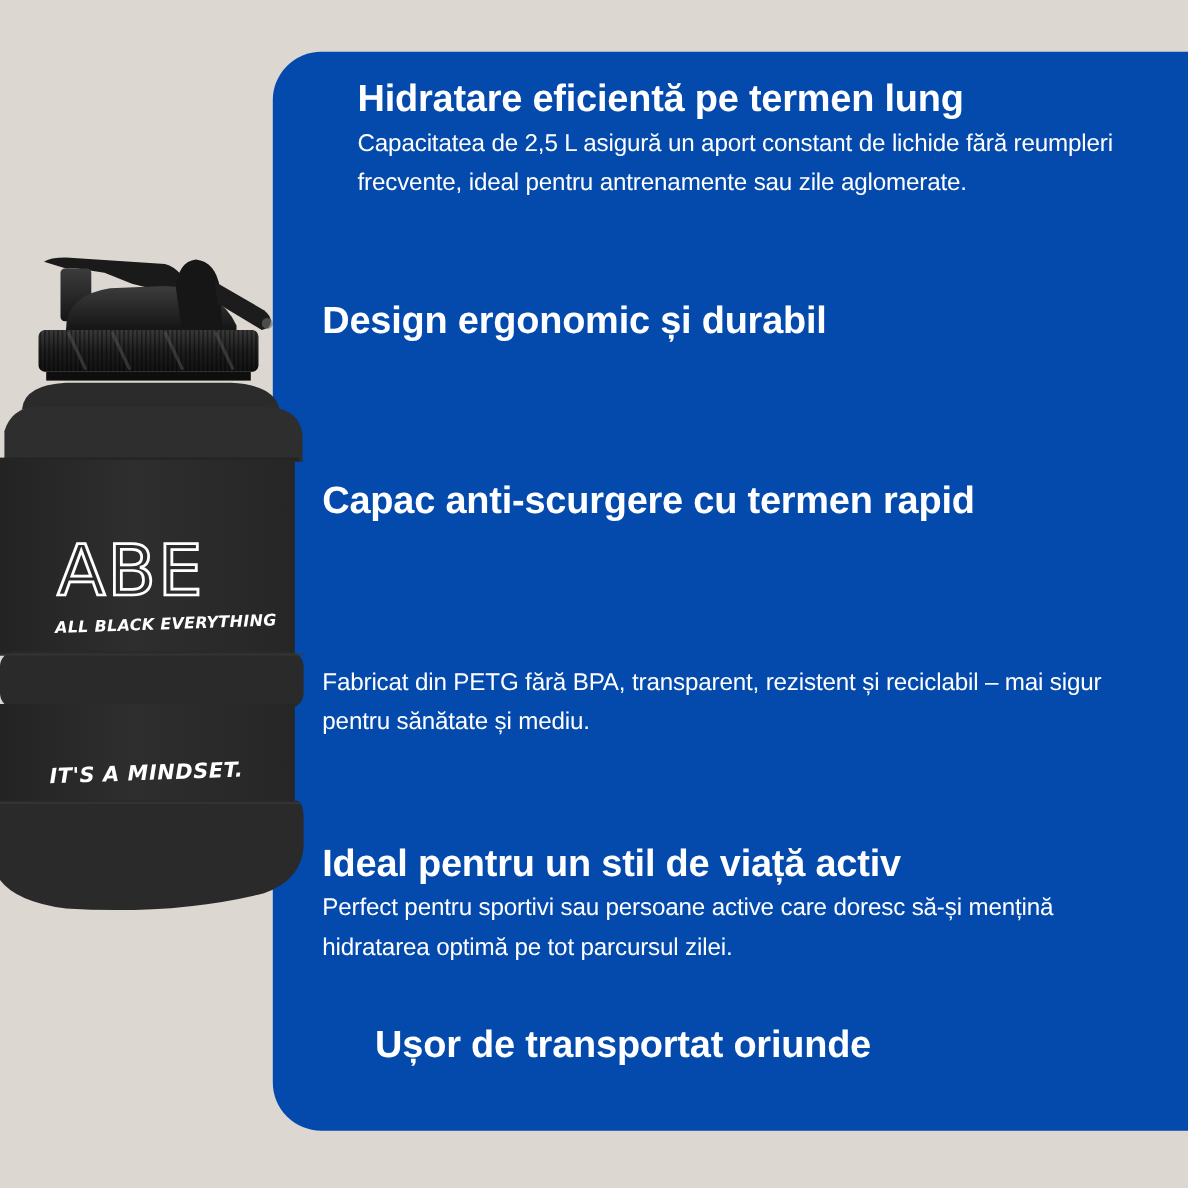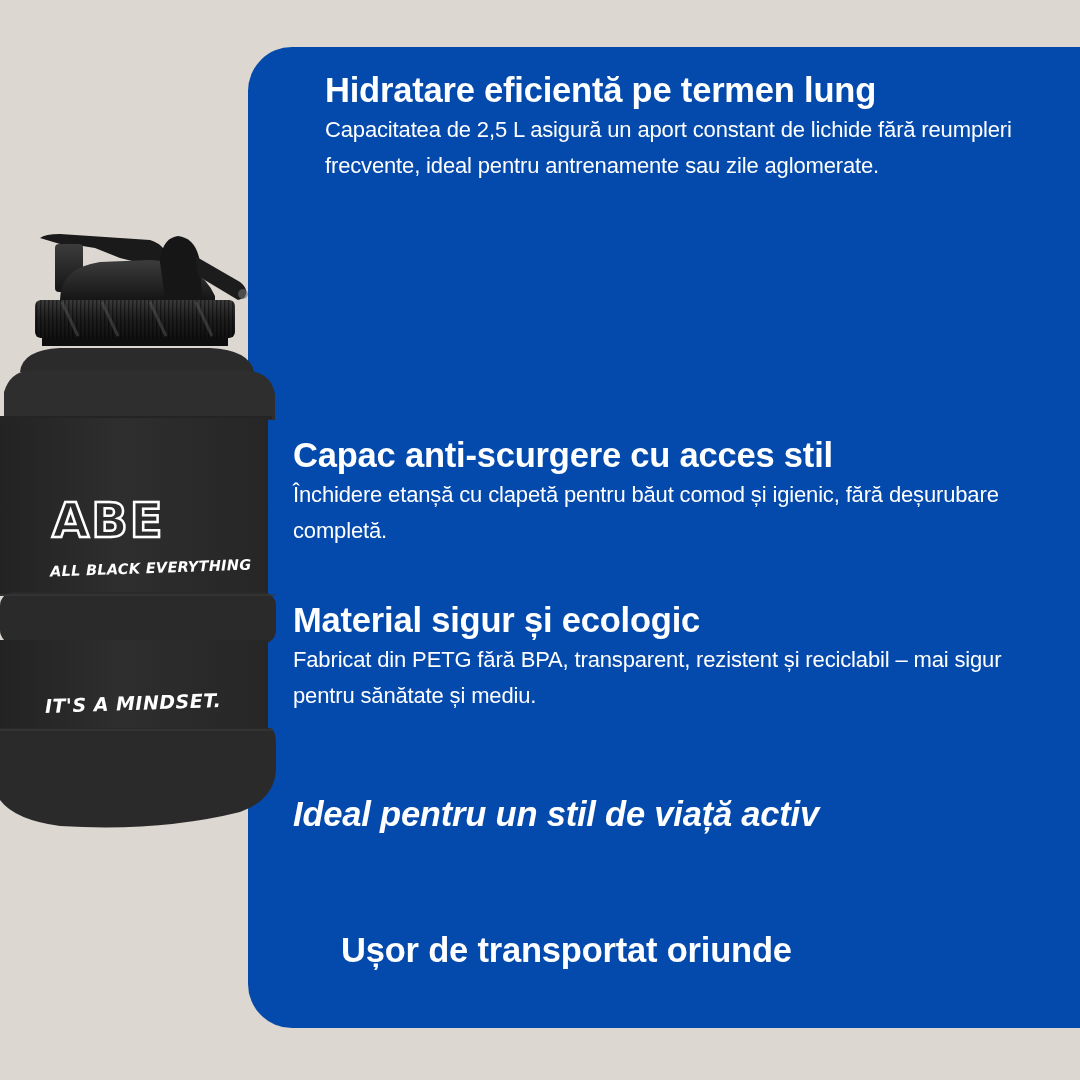--- a/index.html
+++ b/index.html
@@ -64,22 +64,22 @@
     }
     .bottle-text {
       position: absolute;
       color: #FFFFFF;
       white-space: nowrap;
     }
     .logo-abe {
       left: 52px;
       top: 480px;
       font-family: "DejaVu Sans", sans-serif;
-      font-weight: 700;
-      font-size: 48px;
+      font-weight: 400;
+      font-size: 64px;
       line-height: 80px;
       letter-spacing: 2px;
       color: transparent;
       -webkit-text-stroke: 2.5px #FFFFFF;
     }
     .logo-tagline {
       left: 50px;
       top: 560px;
       font-family: "DejaVu Sans", sans-serif;
       font-style: italic;
@@ -160,28 +160,28 @@
 <div class="bottle-text logo-abe">ABE</div>
 <div class="bottle-text logo-tagline">ALL BLACK EVERYTHING</div>
 <div class="bottle-text logo-mindset">IT'S A MINDSET.</div>
 
 <div class="features">
   <div class="feature" style="top:70px;margin-left:32px;">
     <h2>Hidratare eficientă pe termen lung</h2>
     <p>Capacitatea de 2,5 L asigură un aport constant de lichide fără reumpleri frecvente, ideal pentru antrenamente sau zile aglomerate.</p>
   </div>
   <div class="feature" style="top:272px;">
+    <h2>Design ergonomic și durabil</h2>
   </div>
   <div class="feature" style="top:435px;">
-    <h2>Capac anti-scurgere cu acces stil</h2>
-    <p>Închidere etanșă cu clapetă pentru băut comod și igienic, fără deșurubare completă.</p>
+    <h2>Capac anti-scurgere cu termen rapid</h2>
   </div>
   <div class="feature" style="top:600px;">
-    <h2>Material sigur și ecologic</h2>
     <p>Fabricat din PETG fără BPA, transparent, rezistent și reciclabil – mai sigur pentru sănătate și mediu.</p>
   </div>
-  <div class="feature" style="top:794px;font-style:italic;">
+  <div class="feature" style="top:765px;">
     <h2>Ideal pentru un stil de viață activ</h2>
+    <p>Perfect pentru sportivi sau persoane active care doresc să-și mențină hidratarea optimă pe tot parcursul zilei.</p>
   </div>
   <div class="feature" style="top:930px;margin-left:48px;">
     <h2>Ușor de transportat oriunde</h2>
   </div>
 </div>
 
 </body></html>

